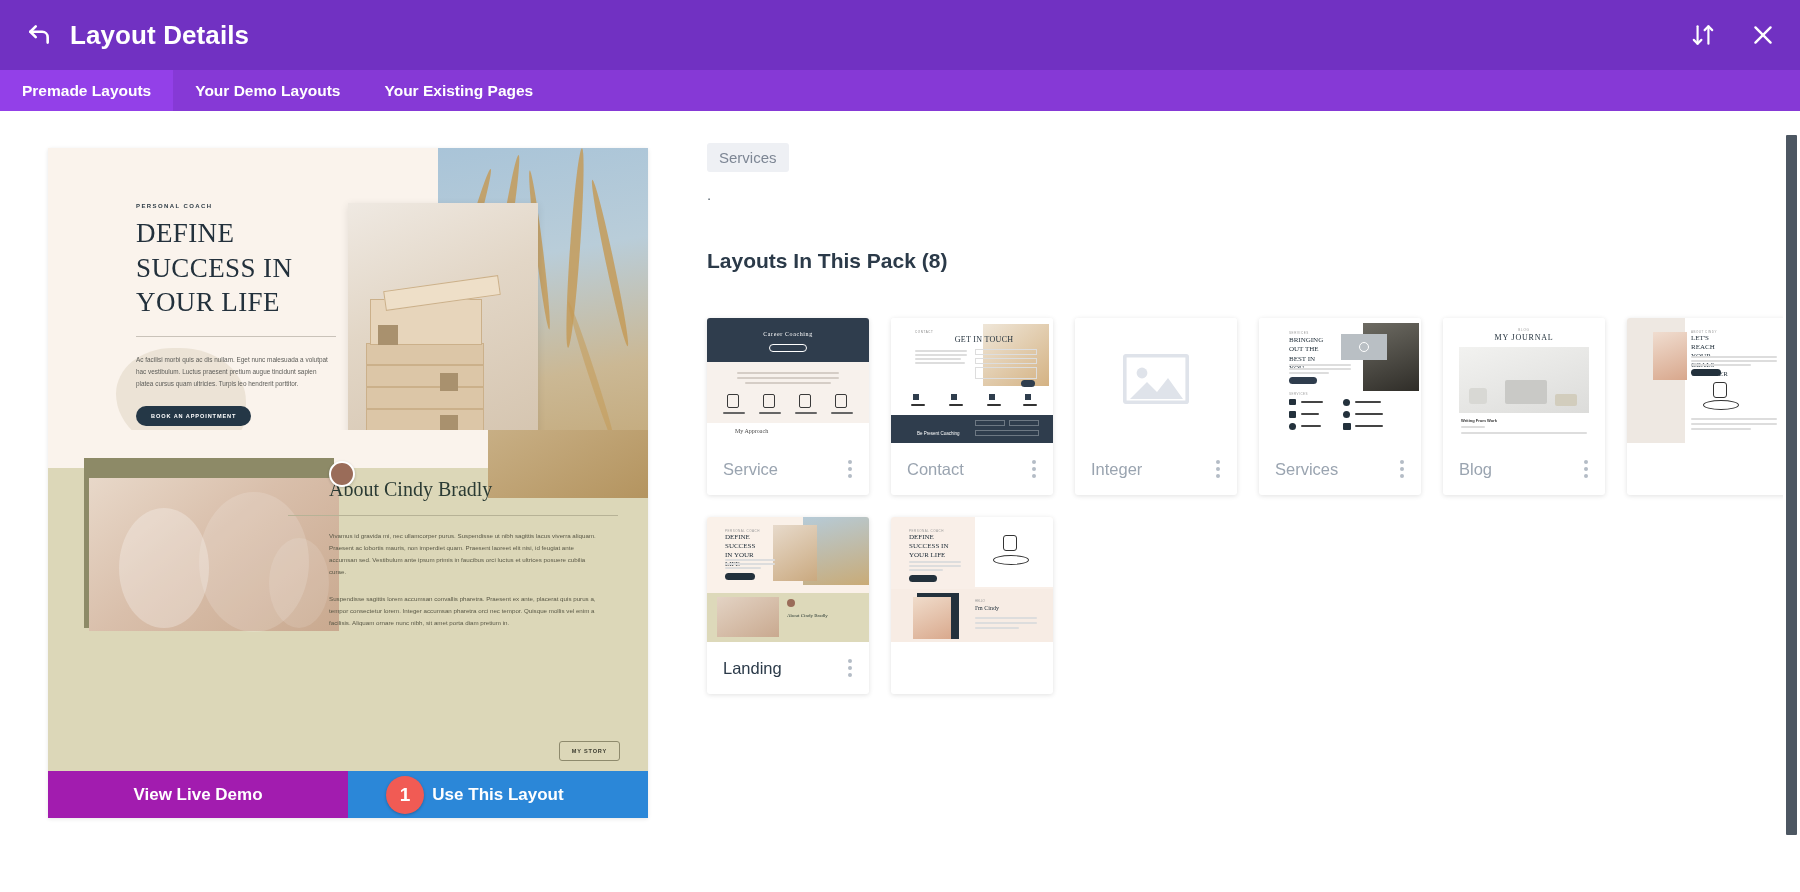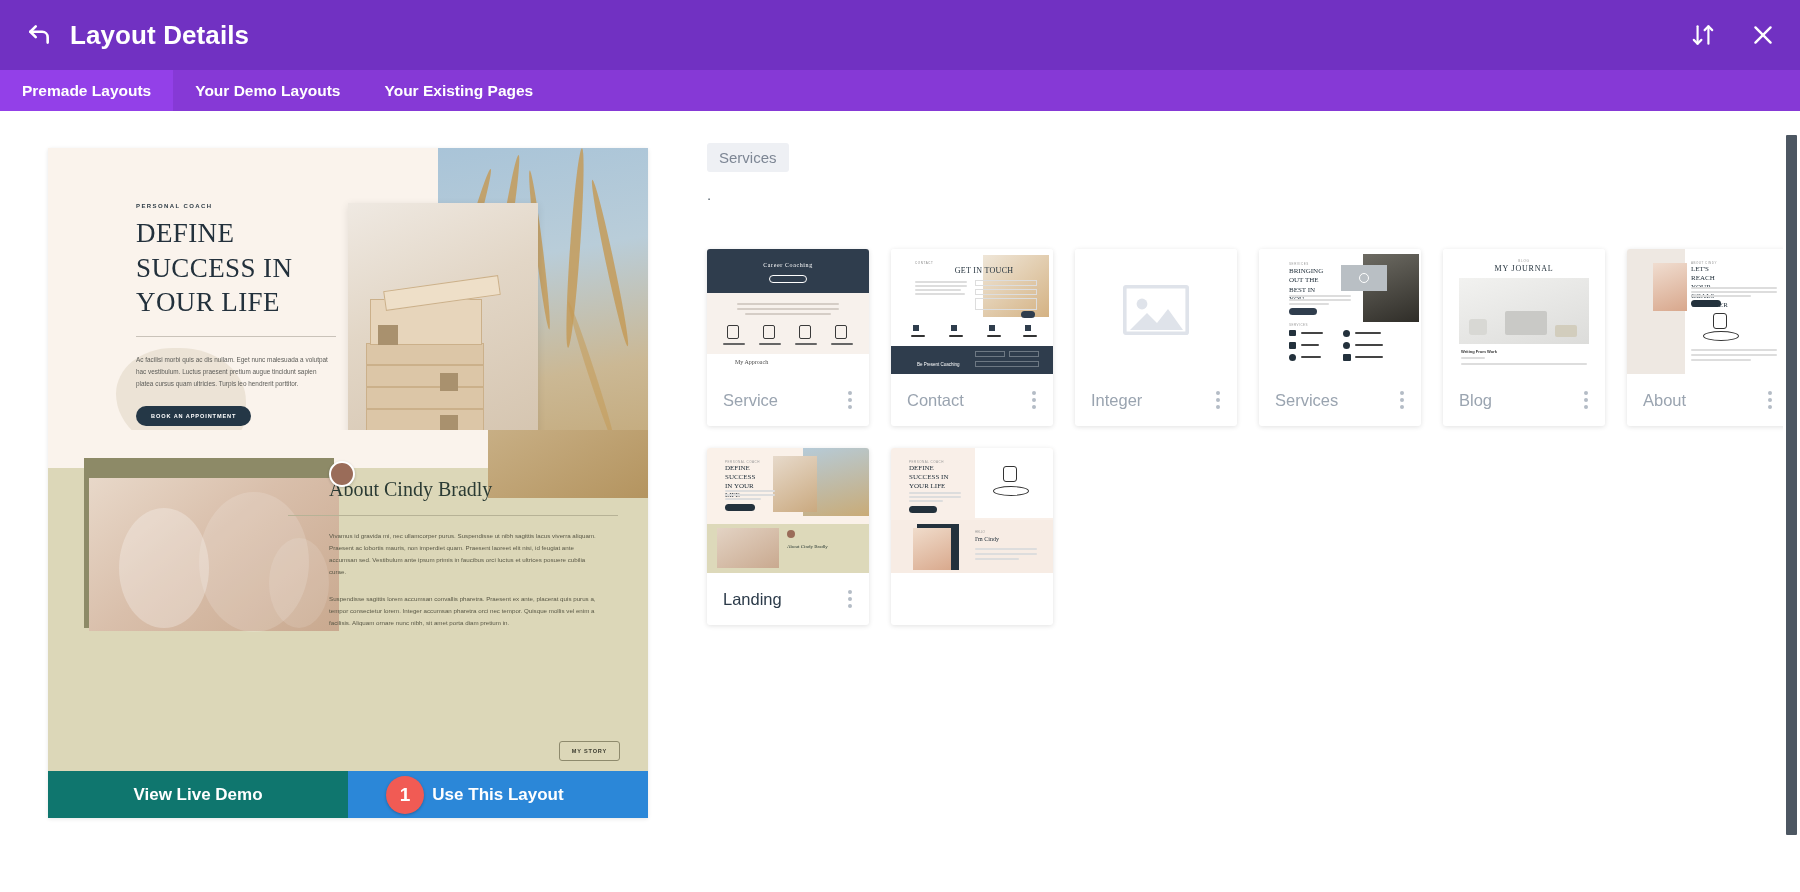--- a/index.html
+++ b/index.html
@@ -138,21 +138,21 @@
   .mystory-btn {
     position: absolute; right: 28px; bottom: 10px;
     border: 1px solid #8e8a6d; border-radius: 3px;
     font-size: 5.6px; letter-spacing: .8px; color: #3b3b2f;
     padding: 6px 12px; font-weight: bold;
   }
 
   
   .preview-actions { display: flex; height: 47px; width: 600px; }
   .btn-demo {
-    flex: 0 0 300px; background: #0f766e; color: #fff;
+    flex: 0 0 300px; background: #a21caf; color: #fff;
     font-size: 17px; font-weight: bold;
     display: flex; align-items: center; justify-content: center; cursor: pointer;
   }
   .btn-use {
     flex: 1; background: #2b87d8; color: #fff;
     font-size: 17px; font-weight: bold;
     display: flex; align-items: center; justify-content: center;
     cursor: pointer; position: relative;
   }
   .step-badge {
@@ -322,20 +322,21 @@
           <span class="step-badge">1</span>
           <span>Use This Layout</span>
         </div>
       </div>
     </div>
   </div>
 
   <div class="right-col">
     <span class="cat-badge">Services</span>
     <div class="pack-desc">.</div>
+    <div class="pack-sub">Layouts In This Pack (8)</div>
 
     <div class="cards-grid">
 
       <div class="lcard">
         <div class="lcard-thumb" style="background:#f7f1ec;">
           <div class="t-dark"></div>
           <div class="t-ttl" style="top:13px;font-size:6px;letter-spacing:.6px;">Career Coaching</div>
           <div class="t-pill" style="left:62px;top:26px;width:38px;height:8px;"></div>
           <div class="t-line" style="left:30px;top:54px;width:102px;background:#d5cdc6;"></div>
           <div class="t-line" style="left:30px;top:59px;width:102px;background:#d5cdc6;"></div>
@@ -484,28 +485,20 @@
           <div class="t-line" style="left:64px;top:38px;width:86px;background:#ddd;"></div>
           <div class="t-line" style="left:64px;top:42px;width:86px;background:#ddd;"></div>
           <div class="t-line" style="left:64px;top:46px;width:60px;background:#ddd;"></div>
           <div class="t-box" style="left:64px;top:51px;width:30px;height:7px;border-radius:8px;background:#23313c;"></div>
           <div class="t-fig" style="left:86px;top:64px;width:14px;height:16px;border:1.2px solid #333;border-radius:3px;"></div>
           <div class="t-fig" style="left:76px;top:82px;width:36px;height:10px;border:1.2px solid #333;border-radius:50%;"></div>
           <div class="t-line" style="left:64px;top:100px;width:86px;background:#ddd;"></div>
           <div class="t-line" style="left:64px;top:105px;width:86px;background:#ddd;"></div>
           <div class="t-line" style="left:64px;top:110px;width:60px;background:#ddd;"></div>
         </div>
-        <div class="lcard-foot">
-          <span class="lcard-label">About</span>
-          <span class="dots">
-              <i></i>
-              <i></i>
-              <i></i>
-            </span>
-        </div>
       </div>
 
       <div class="lcard active">
         <div class="lcard-thumb" style="background:#faf1e9;">
           <div class="t-box" style="left:96px;top:0;width:66px;height:68px;background:linear-gradient(165deg,#b6cbd8,#c9ab77);"></div>
           <div class="t-box" style="left:66px;top:8px;width:44px;height:56px;background:linear-gradient(150deg,#e7dacb,#caa97f);"></div>
           <div style="position:absolute;left:18px;top:12px;font-size:3px;letter-spacing:.5px;color:#999;">PERSONAL COACH</div>
           <div class="t-ttl" style="left:0;text-align:left;padding-left:18px;top:16px;width:56px;font-size:7px;line-height:1.3;color:#23313c;font-family:'Liberation Serif',serif;">DEFINE SUCCESS IN YOUR LIFE</div>
           <div class="t-line" style="left:18px;top:42px;width:50px;background:#ddd;"></div>
           <div class="t-line" style="left:18px;top:46px;width:50px;background:#ddd;"></div>

